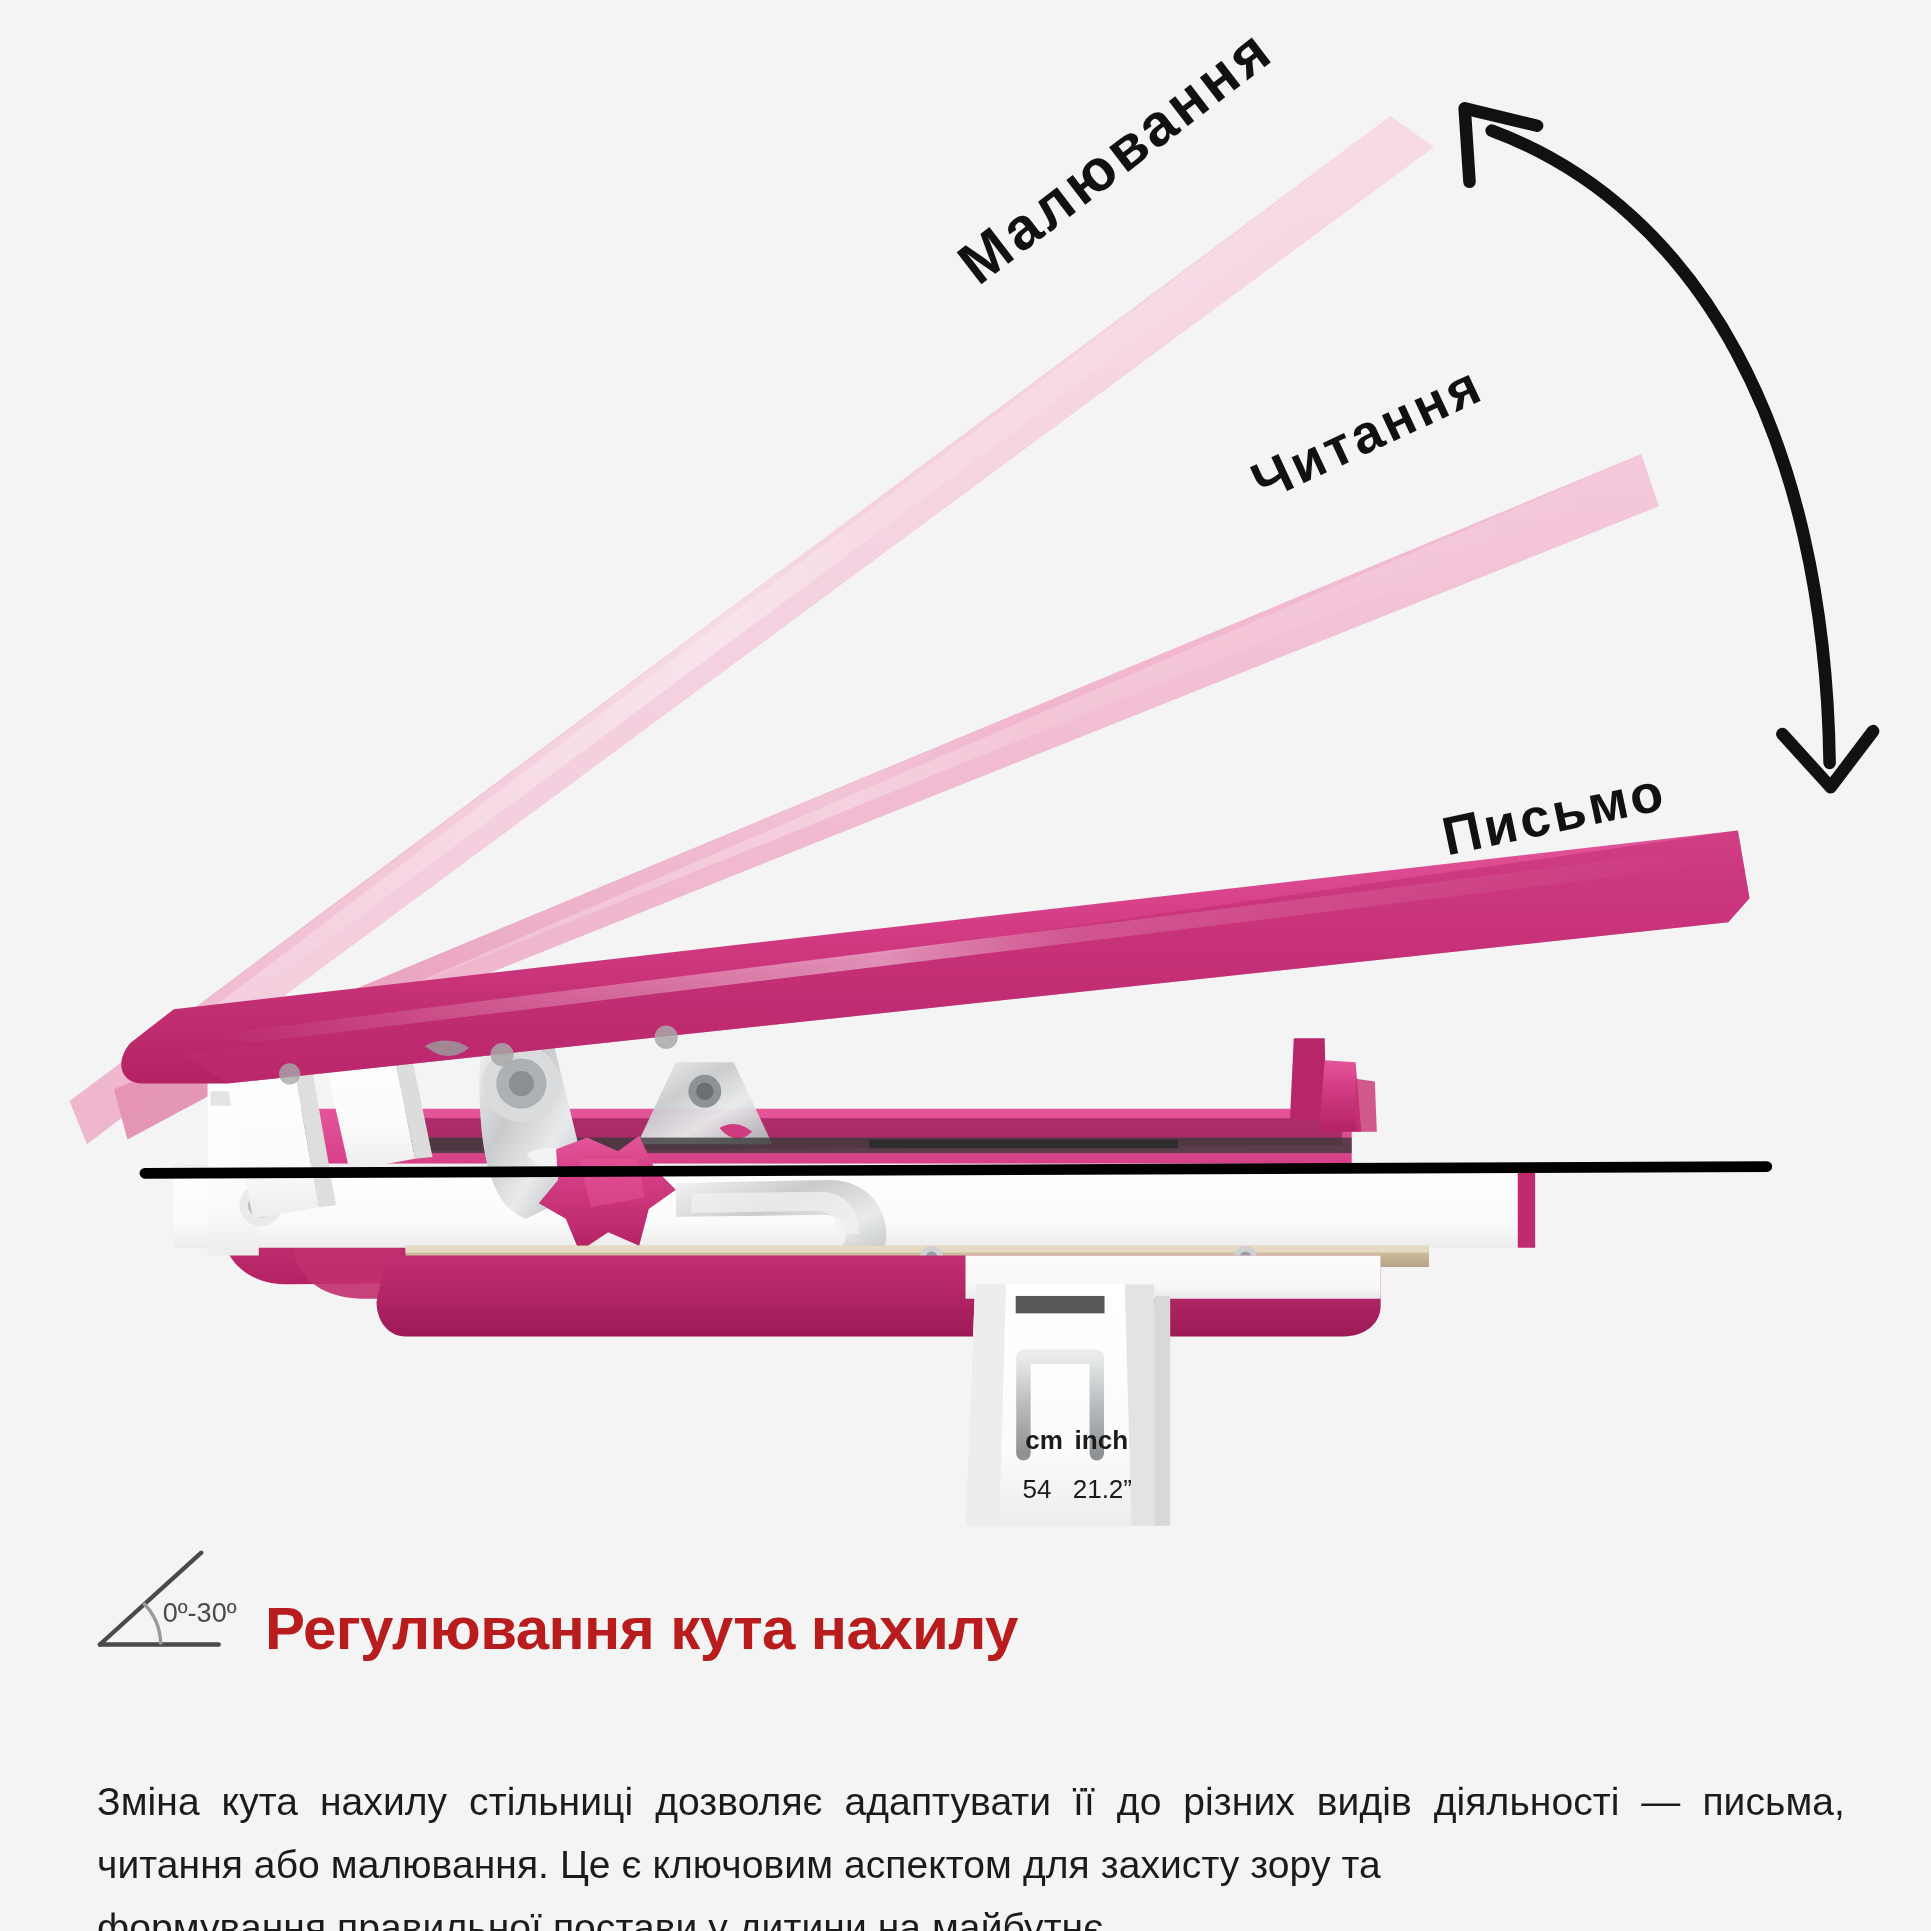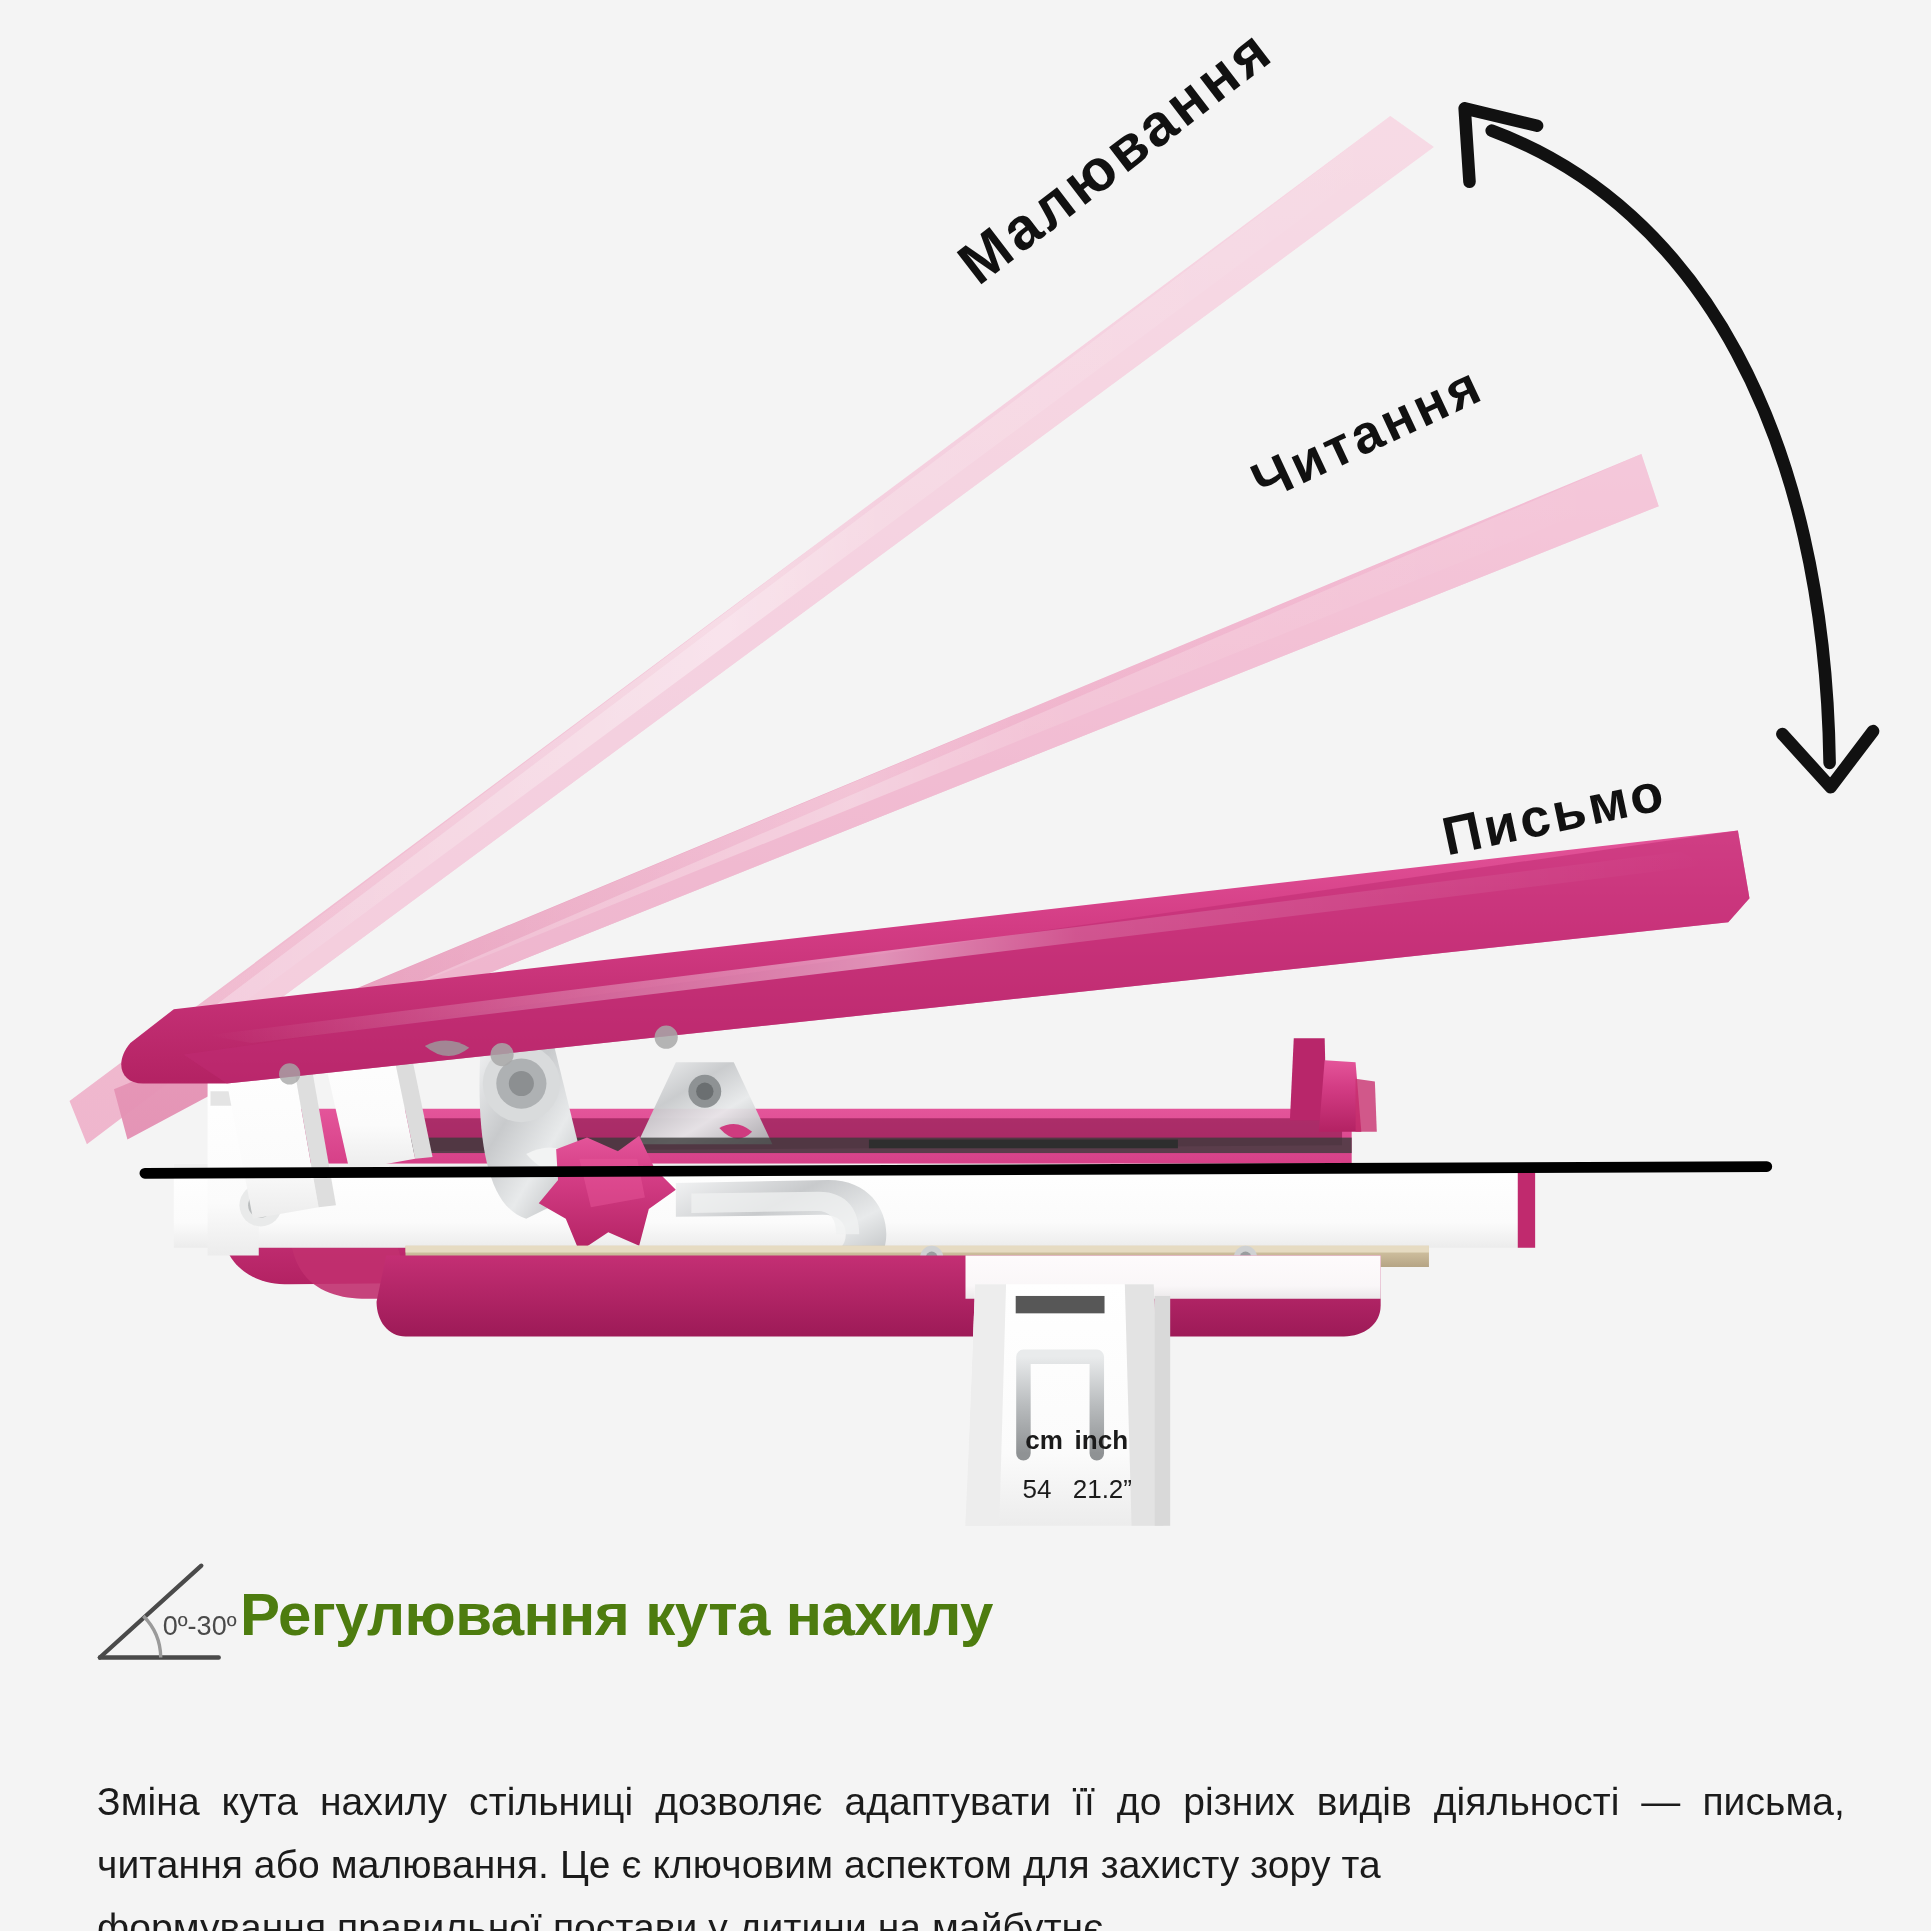--- a/index.html
+++ b/index.html
@@ -76,36 +76,37 @@
     position: absolute;
     left: 0;
     top: 1526px;
     width: 1931px;
     height: 406px;
   }
 
   .heading-row {
     position: absolute;
     left: 95px;
-    top: 32px;
+    top: 19px;
     display: flex;
-    align-items: center;
+    align-items: flex-end;
+    gap: 25px;
   }
 
   .angle-icon {
     width: 145px;
     height: 114px;
     flex: 0 0 auto;
     display: block;
   }
 
   .heading-title {
     font-size: 60px;
     font-weight: 700;
-    color: #4d7c0f;
+    color: #b91c1c;
     letter-spacing: -0.01em;
     line-height: 1;
     white-space: nowrap;
     margin: 0;
   }
 
   .body-copy {
     position: absolute;
     left: 97px;
     top: 205px;

